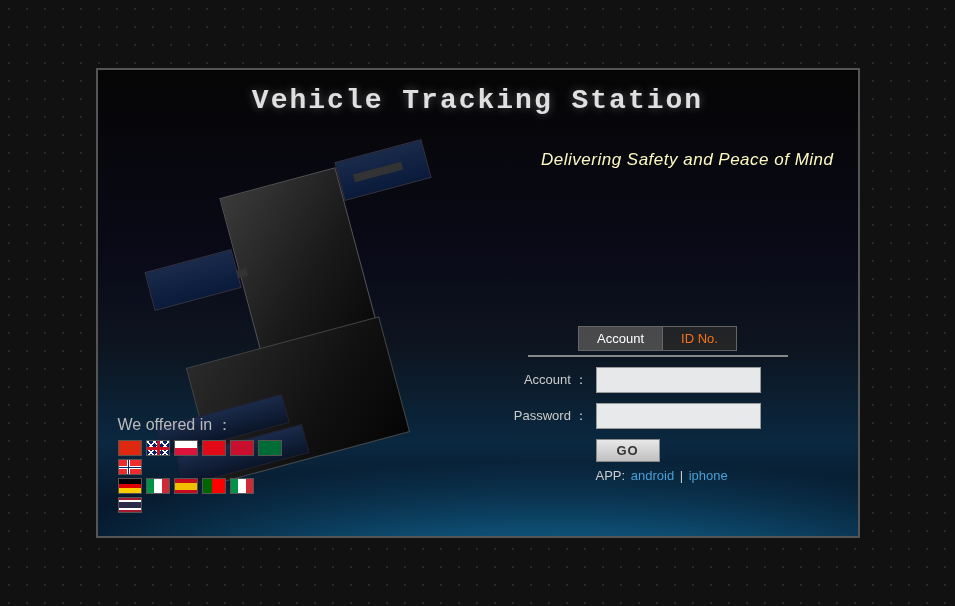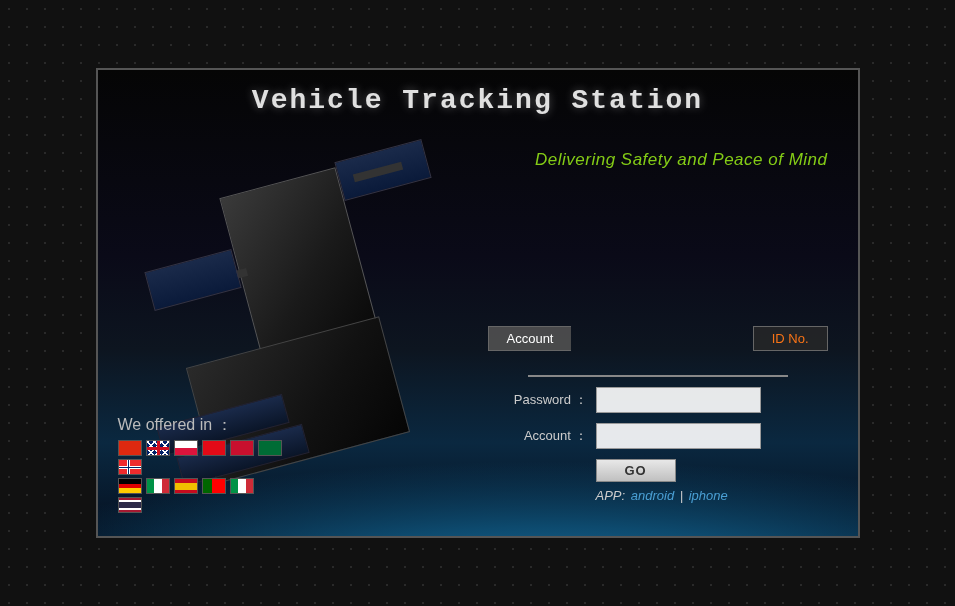--- a/index.html
+++ b/index.html
@@ -149,44 +149,44 @@
       letter-spacing: 2px;
       font-family: 'Courier New', monospace;
       z-index: 2;
       text-shadow: 0 0 10px rgba(255,255,255,0.3);
     }
 
     
     .subtitle {
       position: absolute;
       top: 80px;
-      right: 30px;
+      right: 24px;
       font-size: 17px;
-      color: #84cc16;
+      color: #fef9c3;
       font-style: italic;
       z-index: 2;
       letter-spacing: 0.5px;
     }
 
     
     .login-area {
       position: absolute;
       bottom: 0;
       right: 0;
       width: 400px;
       height: 220px;
       z-index: 3;
       padding: 10px 30px 15px 30px;
     }
 
     
     .tabs {
       display: flex;
-      justify-content: space-between;
-      margin-bottom: 24px;
+      justify-content: center;
+      margin-bottom: 4px;
     }
 
     .tab {
       padding: 4px 18px;
       font-size: 13px;
       color: #f97316;
       cursor: pointer;
       border: 1px solid #666;
       background: rgba(40,40,40,0.8);
     }
@@ -229,36 +229,35 @@
       border: 1px solid #999;
       padding: 2px 5px;
       font-size: 13px;
       outline: none;
     }
 
     
     .go-btn {
       display: block;
       margin: 8px 0 6px 108px;
-      padding: 3px 28px;
+      padding: 3px 20px;
       background: linear-gradient(180deg, #e8e8e8, #c0c0c0);
       border: 1px solid #888;
       cursor: pointer;
       font-size: 13px;
       font-weight: bold;
       color: #333;
       letter-spacing: 1px;
     }
 
     
     .app-links {
       margin-left: 108px;
       font-size: 13px;
       color: #ccc;
-      font-style: italic;
     }
 
     .app-links a {
       color: #4a9fd4;
       text-decoration: none;
       margin: 0 2px;
     }
 
     
     .lang-section {
@@ -333,27 +332,27 @@
 
   <div class="login-area">
 
     <div class="tabs">
       <div class="tab active">Account</div>
       <div class="tab">ID No.</div>
     </div>
     <div class="tab-underline"></div>
 
     <div class="form-row">
+      <label class="form-label">Account ：</label>
+      <input class="form-input" type="text" style="">
+    </div>
+
+    <div class="form-row">
       <label class="form-label">Password ：</label>
       <input class="form-input" type="password" style="">
-    </div>
-
-    <div class="form-row">
-      <label class="form-label">Account ：</label>
-      <input class="form-input" type="text" style="">
     </div>
 
     <button class="go-btn">GO</button>
 
     <div class="app-links">
       <span>APP:</span>
       <a href="#">android</a>
       |
       <a href="#">iphone</a>
     </div>

